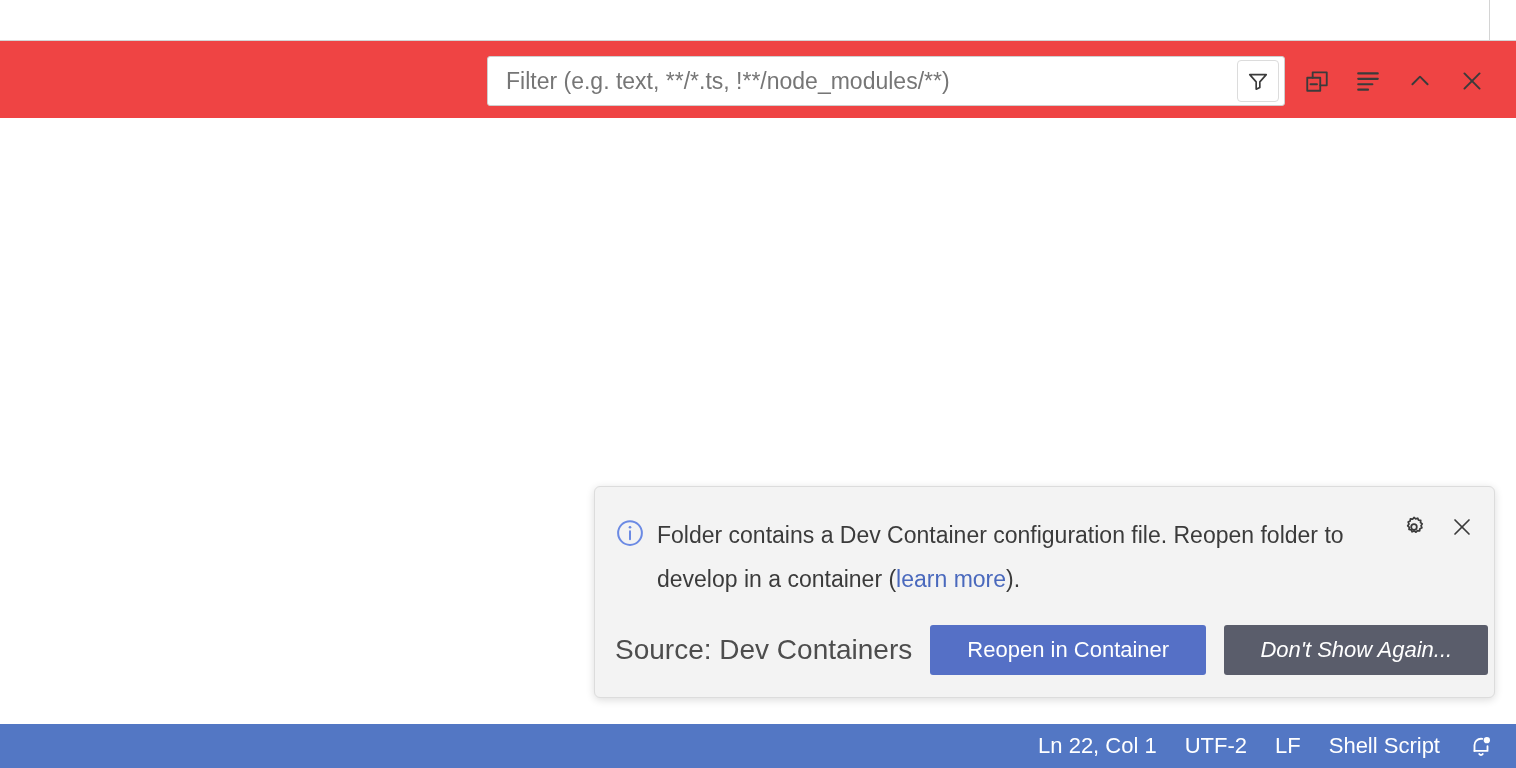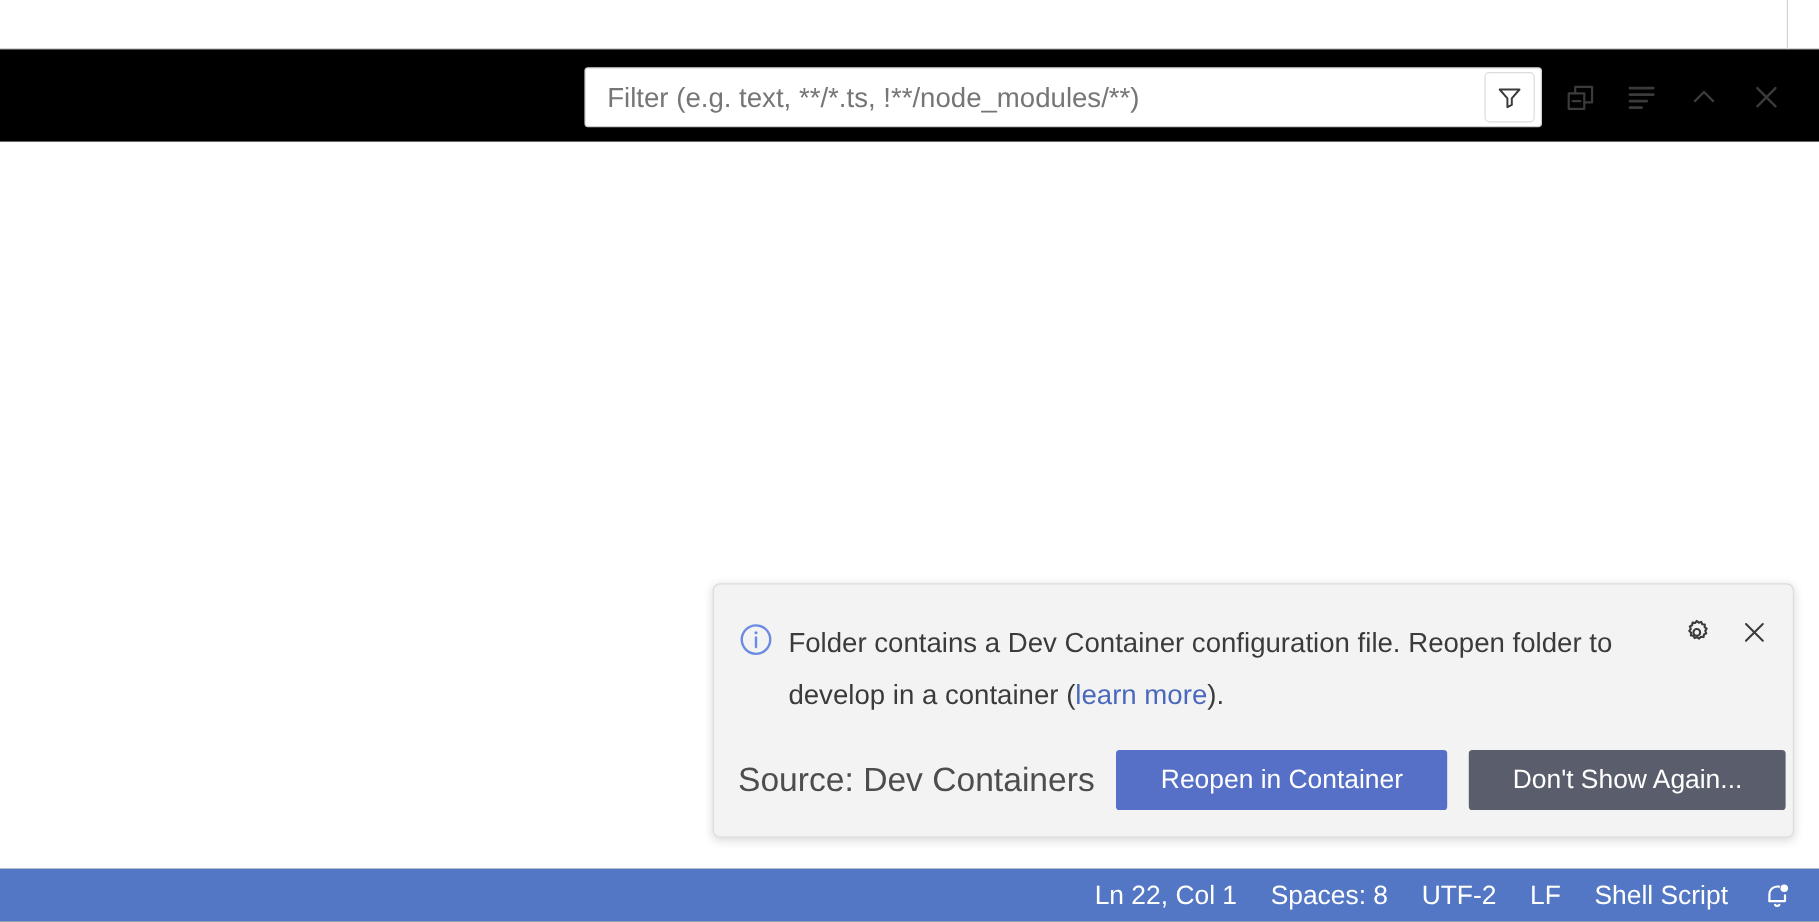--- a/index.html
+++ b/index.html
@@ -9,21 +9,21 @@
     overflow: hidden;
     background: #ffffff;
     font-family: "Liberation Sans", sans-serif;
     -webkit-font-smoothing: antialiased;
   }
 
   #app {
     position: relative;
     width: 1516px;
     height: 768px;
-    background: #000000;
+    background: #ef4444;
   }
 
   
   .top-strip {
     position: absolute;
     left: 0; top: 0;
     width: 1516px;
     height: 41px;
     background: #ffffff;
     border-bottom: 1px solid #d4d4d4;
@@ -197,21 +197,21 @@
     font-family: "Liberation Sans", sans-serif;
     font-size: 22px;
     color: #ffffff;
     cursor: pointer;
     white-space: nowrap;
     display: flex;
     align-items: center;
     justify-content: center;
   }
   .btn-primary { background: #5570c6; min-width: 276px; }
-  .btn-secondary { background: #5a5d6b; min-width: 264px; }
+  .btn-secondary { background: #5a5d6b; min-width: 264px; font-style: italic; }
 
   
   .status-bar {
     position: absolute;
     left: 0;
     top: 724px;
     width: 1516px;
     height: 44px;
     background: #5377c4;
     display: flex;
@@ -322,21 +322,20 @@
       <span class="toast-source">Source: Dev Containers</span>
       <div class="toast-buttons">
         <button class="btn btn-primary">Reopen in Container</button>
         <button class="btn btn-secondary">Don't Show Again...</button>
       </div>
     </div>
   </div>
 
   <div class="status-bar">
     <span class="status-item">Ln 22, Col 1</span>
-    <span class="status-item">Spaces: 8</span>
     <span class="status-item">UTF-2</span>
     <span class="status-item">LF</span>
     <span class="status-item">Shell Script</span>
     <span class="status-bell">
       <svg width="26" height="26" viewBox="0 0 24 24" fill="none" stroke="#ffffff" stroke-width="1.7" stroke-linecap="round" stroke-linejoin="round">
         <path d="M6 16.5v-5.2a6 6 0 0 1 6-6 6 6 0 0 1 1.3.15"></path>
         <path d="M6 16.5h12v-4.3"></path>
         <path d="M10.4 19.4a1.9 1.9 0 0 0 3.2 0"></path>
         <circle cx="17.4" cy="6.6" r="2.9" fill="#ffffff" stroke="none"></circle>
       </svg>

